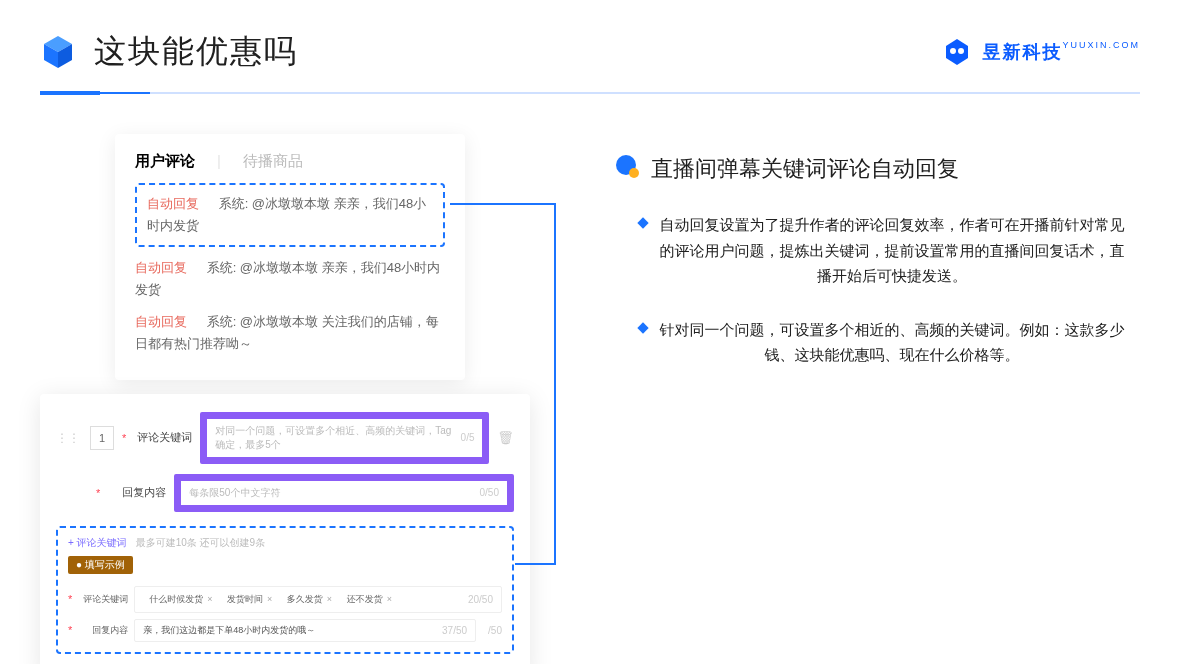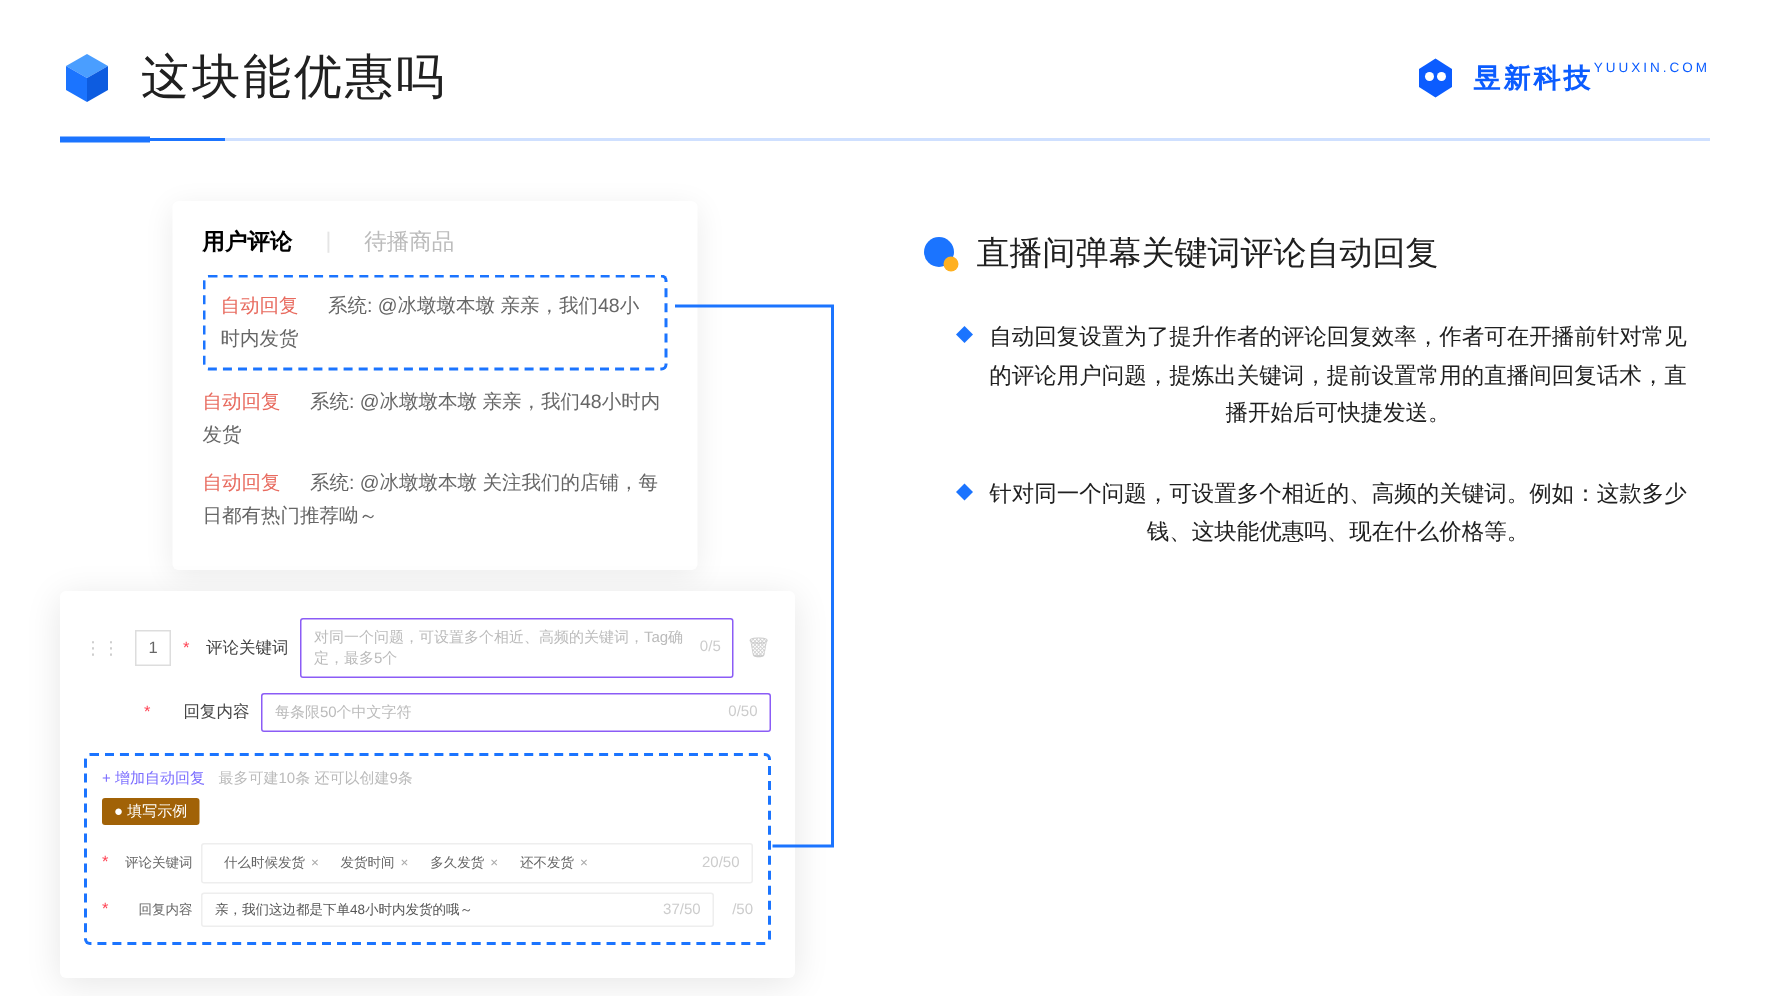--- a/index.html
+++ b/index.html
@@ -87,21 +87,21 @@
   width: 24px; height: 24px;
   border: 1px solid #ddd;
   display: flex; align-items: center; justify-content: center;
   font-size: 11px; color: #666;
 }
 .drag-dots { color: #ccc; font-size: 12px; margin-right: 2px; }
 .req-star { color: #f45; margin-right: 2px; }
 .field-label { font-size: 11px; color: #444; width: 56px; text-align: right; }
 .field-input {
   flex: 1;
-  border: 1px solid #8b5cf6;
+  border: 7px solid #8b5cf6;
   border-radius: 2px;
   padding: 5px 8px;
   font-size: 10px;
   color: #bbb;
   display: flex;
   justify-content: space-between;
   align-items: center;
 }
 .input-counter { color: #ccc; font-size: 10px; }
 .trash-icon { color: #ccc; font-size: 13px; }
@@ -139,21 +139,21 @@
   font-size: 9px;
   color: #888;
   display: flex;
   justify-content: space-between;
   align-items: center;
   flex: 1;
 }
 .example-row { display: flex; align-items: center; gap: 6px; margin-top: 6px; }
 .example-label { font-size: 9px; color: #666; width: 48px; text-align: right; }
 
-.section-title { display: flex; align-items: center; gap: 12px; margin-bottom: 28px; }
+.section-title { display: flex; align-items: flex-start; gap: 12px; margin-bottom: 28px; }
 .bubble-icon { width: 24px; height: 24px; position: relative; }
 .section-title-text { font-size: 22px; color: #202020; font-weight: 500; }
 .bullet-item { display: flex; gap: 10px; margin-bottom: 28px; padding-left: 24px; }
 .bullet-diamond {
   width: 8px; height: 8px;
   background: #1b74ff;
   transform: rotate(45deg);
   margin-top: 7px;
   flex-shrink: 0;
 }
@@ -230,21 +230,21 @@
           <span class="req-star">*</span>
           <span class="field-label">回复内容</span>
           <div class="field-input">
             <span>每条限50个中文字符</span>
             <span class="input-counter">0/50</span>
           </div>
         </div>
 
         <div class="dashed-block">
           <div>
-            <span class="add-link">+ 增加自动回复</span>
+            <span class="add-link">+ 评论关键词</span>
             <span class="add-hint">最多可建10条 还可以创建9条</span>
           </div>
           <div class="example-badge">● 填写示例</div>
           <div class="example-row">
             <span class="req-star">*</span>
             <span class="example-label">评论关键词</span>
             <div class="example-input">
               <span>
                 <span class="tag-chip">什么时候发货</span>
                 <span class="tag-chip">发货时间</span>

